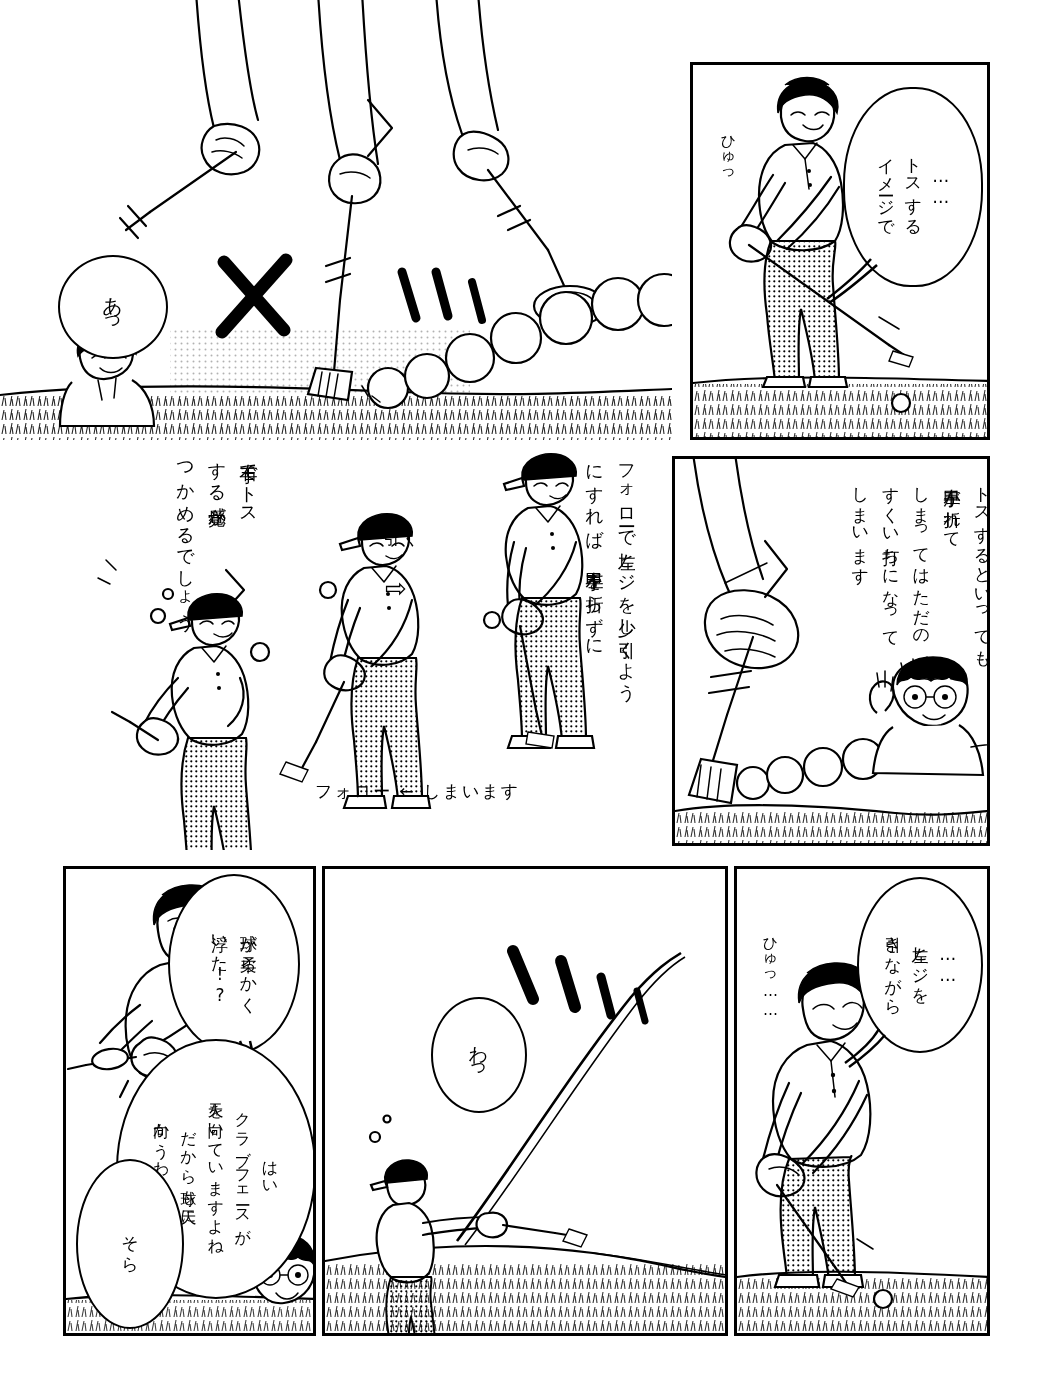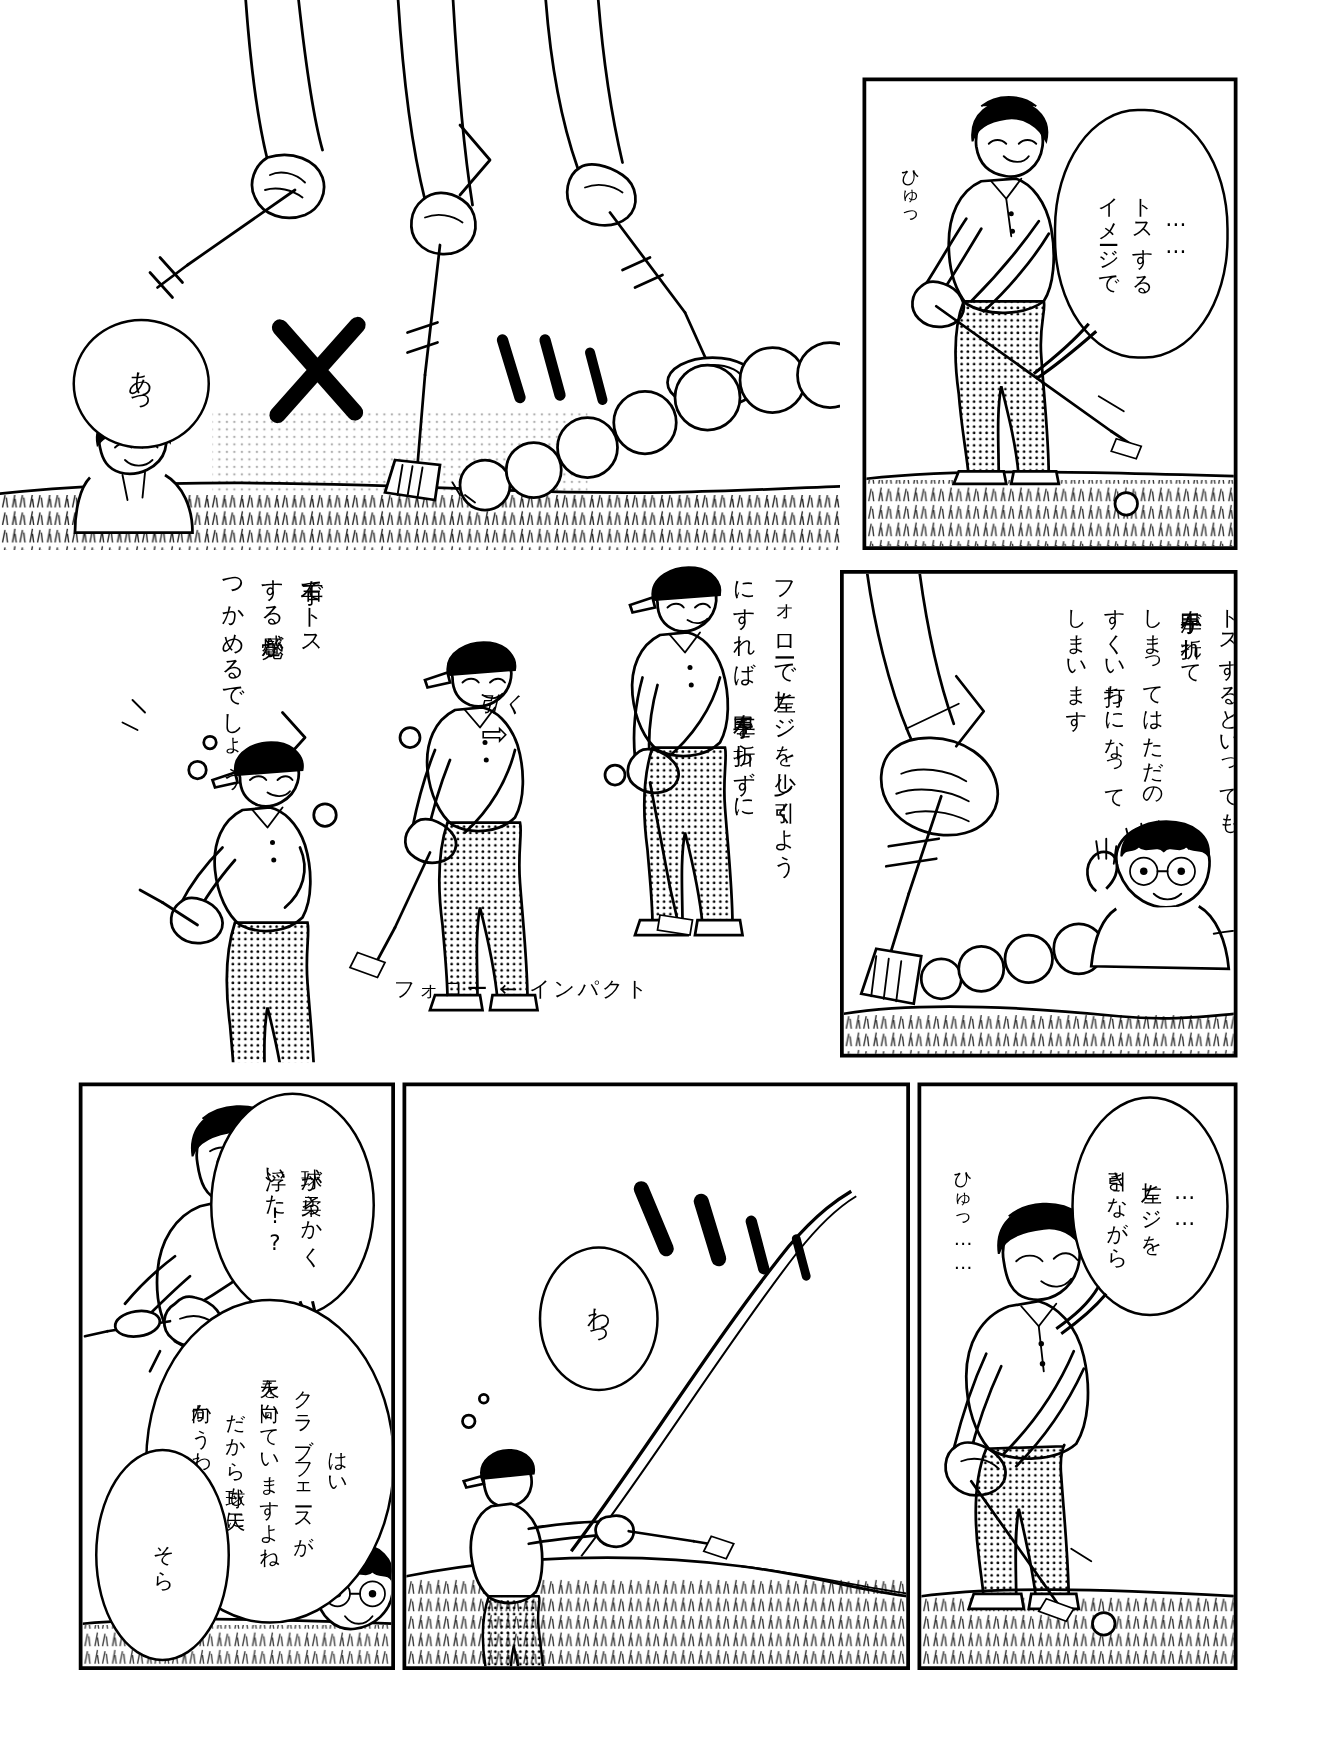--- a/index.html
+++ b/index.html
@@ -360,24 +360,24 @@
         <path d="M50 166 L 66 250" class="ink" stroke-width="4"></path>
         <path d="M66 250 L 72 276" class="ink" stroke-width="3"></path>
         <path d="M58 272 L 84 276 L 82 288 L 56 284 Z" class="white-thin"></path>
       </g>
       <circle cx="268" cy="140" r="8" class="white"></circle>
       <circle cx="432" cy="170" r="8" class="white"></circle>
       <circle cx="98" cy="166" r="7" class="white"></circle>
       <circle cx="108" cy="144" r="5" class="white"></circle>
     </svg>
 
-    <div class="label" style="left:323px; top:102px;font-style:italic;">引く</div>
+    <div class="label" style="left:323px; top:77px;">引く</div>
     <div class="arrow-h" style="left:325px; top:123px; font-size:26px;">⇨</div>
 
-    <div class="label" style="left:255px; top:330px;">フォロー ← インパクト</div>
+    <div class="label" style="left:255px; top:330px;">フォロー ← しまいます</div>
 
     <div class="vtext" style="left:110px; top:0px; height:180px; font-size:18px; line-height:1.75;">右手でトス
 する感覚が
 つかめるでしょう</div>
 
     <div class="vtext" style="left:518px; top:2px; height:330px; font-size:18px; line-height:1.8;">フォローで左ヒジを少し引くよう
 にすれば　左手甲を折らずに</div>
   </div>
 
   <div class="panel" style="left:672px; top:456px; width:318px; height:390px;">

